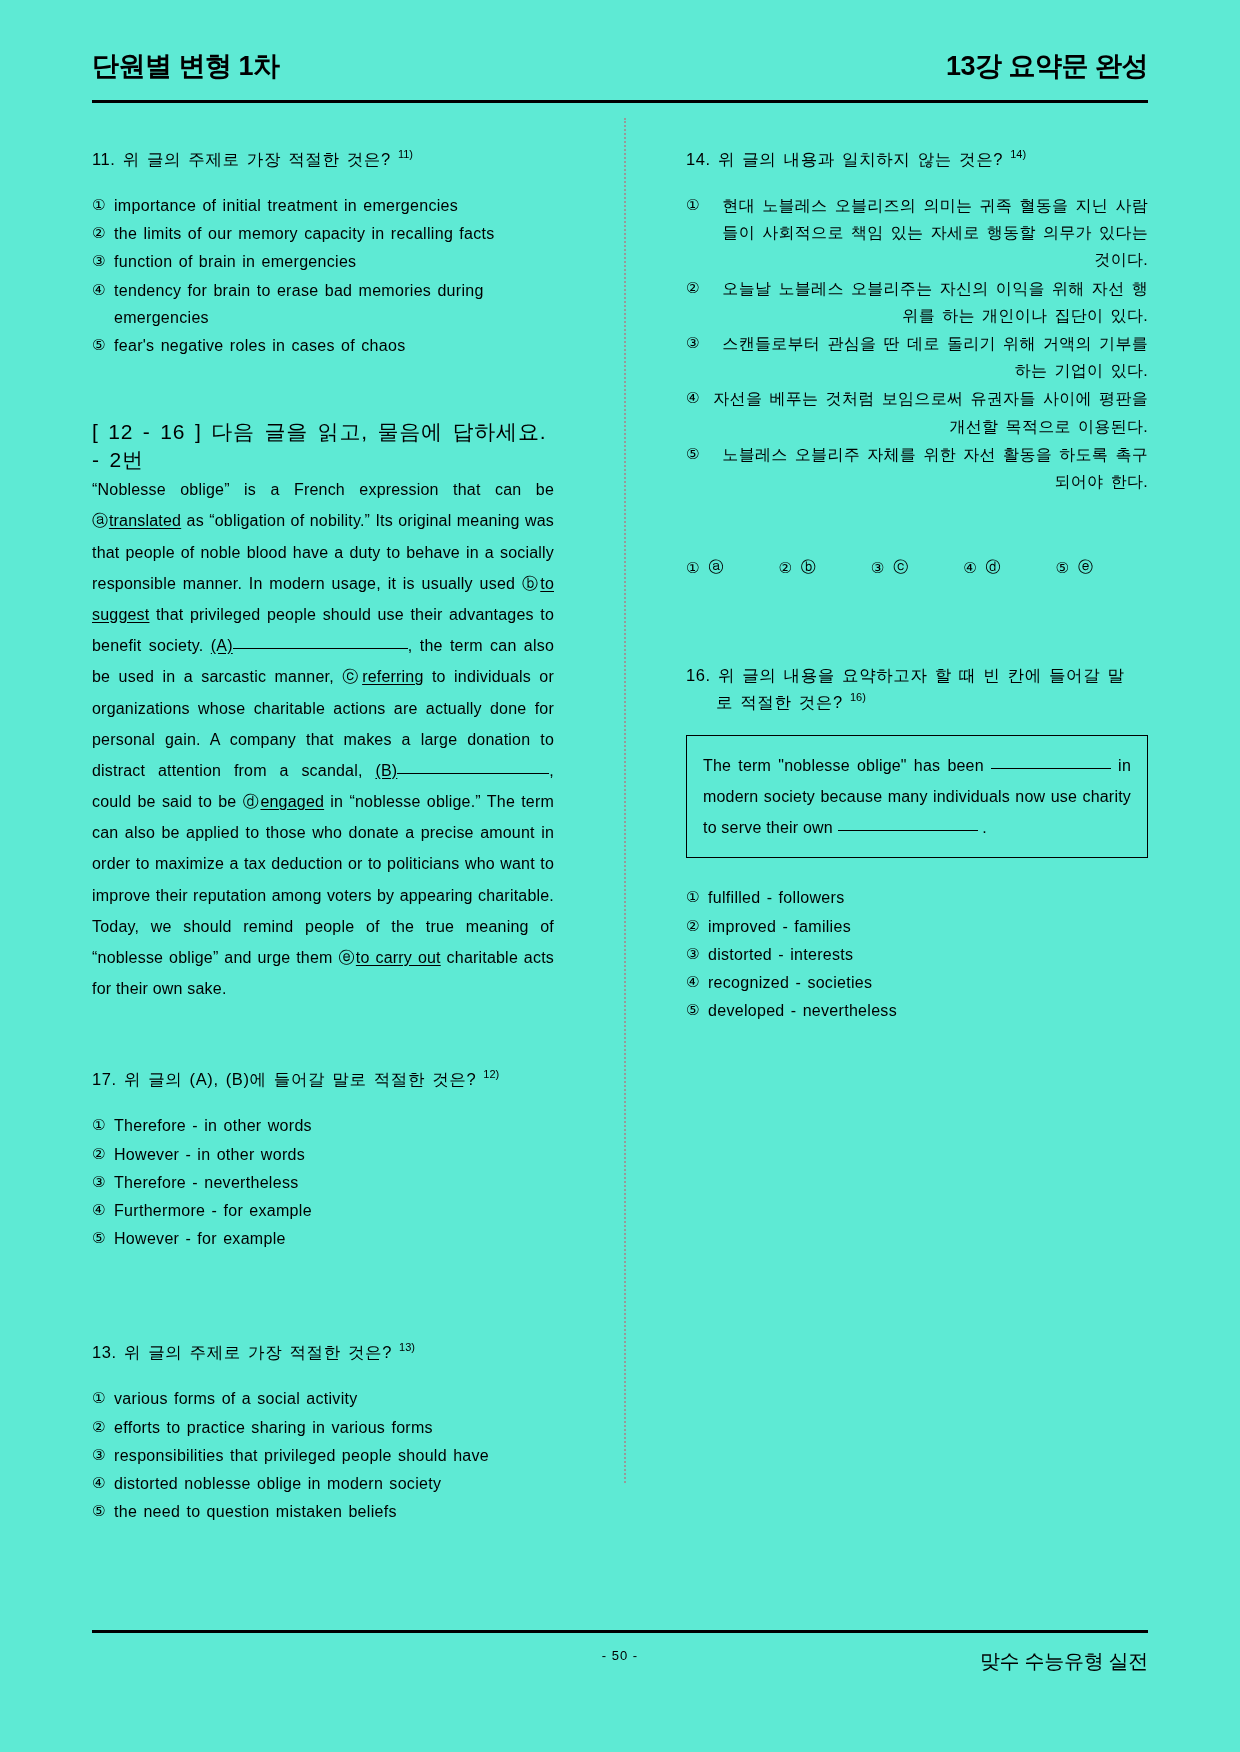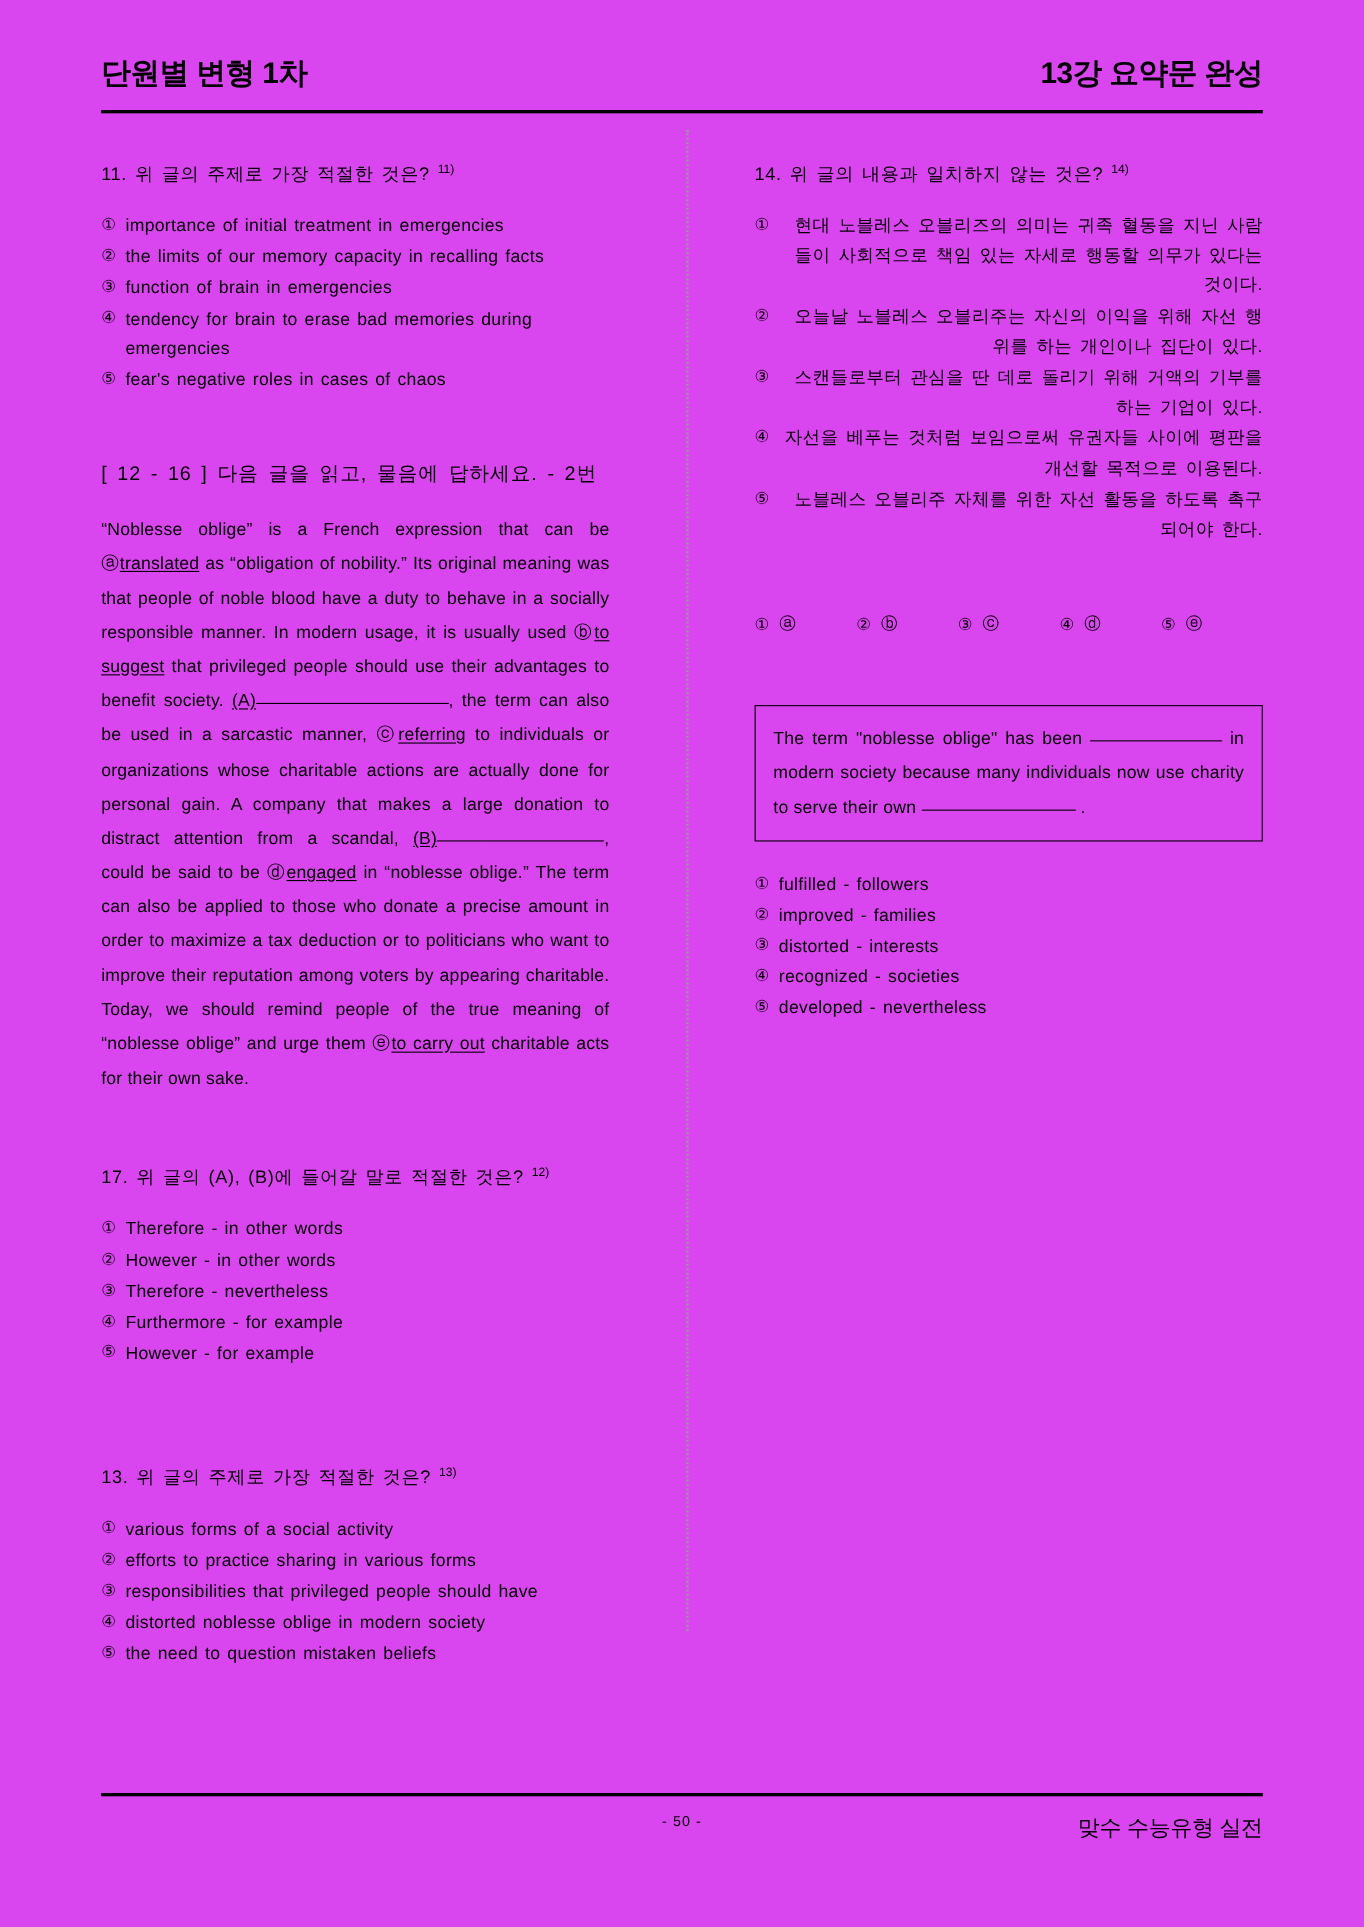--- a/index.html
+++ b/index.html
@@ -11,21 +11,21 @@
     font-family: "Liberation Sans", "DejaVu Sans", sans-serif;
     color: #000;
   }
   .page {
     position: relative;
     width: 1240px;
     height: 1752px;
     box-sizing: border-box;
     padding: 0;
     overflow: hidden;
-    background: #d946ef;
+    background: #5eead4;
   }
 
   
   .header {
     position: absolute;
     left: 92px;
     top: 48px;
     width: 1056px;
     display: flex;
     justify-content: space-between;
@@ -110,24 +110,23 @@
     letter-spacing: 0.3px;
     word-spacing: 1.5px;
   }
   .choice.ko .txt { word-spacing: 2.5px; letter-spacing: 0.3px; text-align: right; }
 
   .spacer-lg { height: 58px; }
   .spacer-md { height: 34px; }
 
   
   .instruction {
-    font-size: 18px;
+    font-size: 21px;
     letter-spacing: 0.8px;
     word-spacing: 3px;
-    margin-bottom: 24px;
   }
   .passage {
     font-size: 16px;
     line-height: 1.95;
     text-align: justify;
     text-justify: inter-word;
     letter-spacing: 0.2px;
     hyphens: none;
   }
   .passage u { text-decoration: underline; text-underline-offset: 2px; }
@@ -395,20 +394,27 @@
           <div class="cell">
             <span class="n">⑤</span>
             <span class="l">ⓔ</span>
           </div>
         </div>
       </div>
 
       <div class="spacer-lg"></div>
 
       <div class="q">
+        <div class="q-head">
+          <span>16. 위 글의 내용을 요약하고자 할 때 빈 칸에 들어갈 말</span>
+          <span class="q-head-indent">
+            <span>로 적절한 것은?</span>
+            <span class="sup">16)</span>
+          </span>
+        </div>
 
         <div class="summary-box">
           <span>The term "noblesse oblige" has been </span><span class="sblank1"></span><span> in modern society because many individuals now use charity to serve their own </span><span class="sblank2"></span><span> .</span>
         </div>
 
         <div class="choices">
           <div class="choice">
             <span class="num">①</span>
             <span class="txt">fulfilled - followers</span>
           </div>

